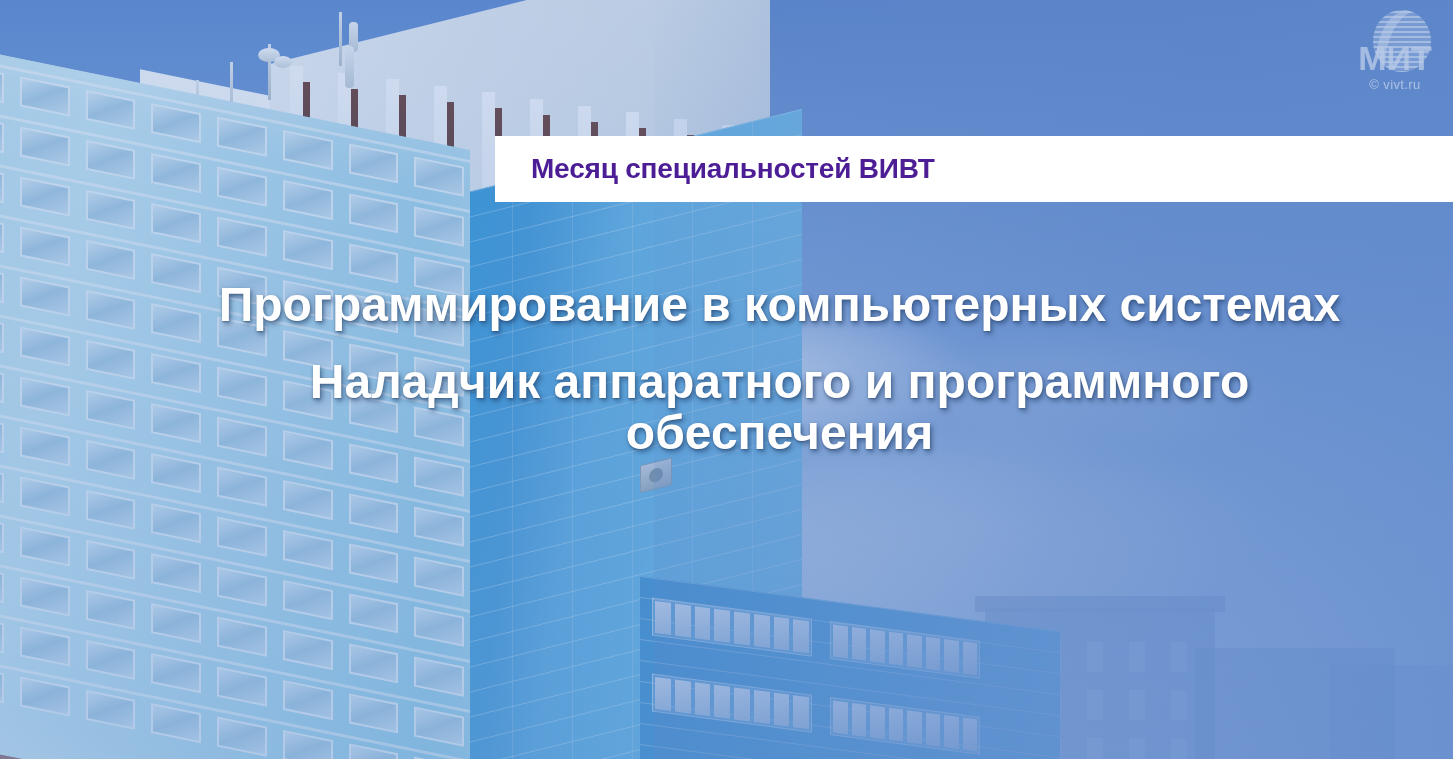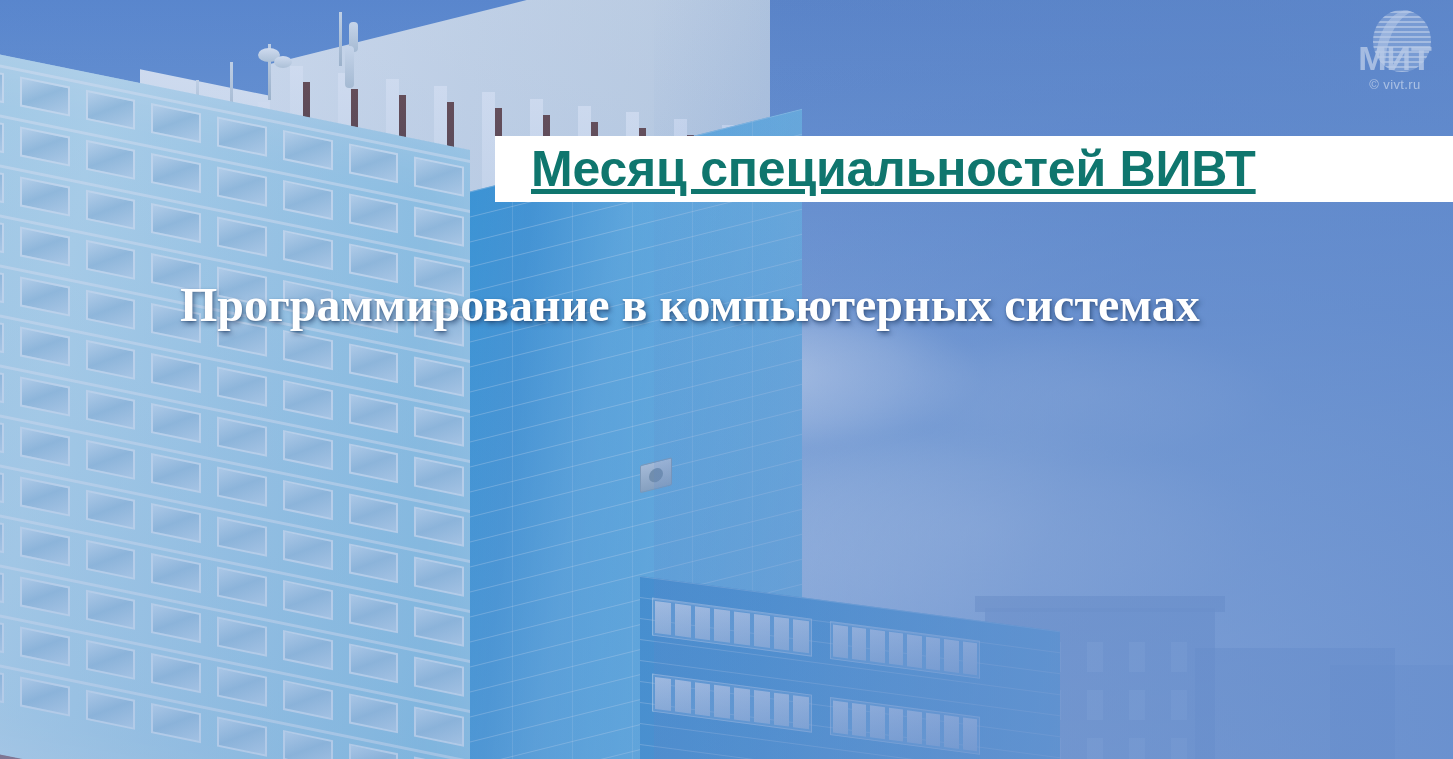--- a/index.html
+++ b/index.html
@@ -186,30 +186,29 @@
   
   .title-band{
     position:absolute;left:495px;top:136px;right:0;height:66px;
     background:#ffffff;
     display:flex;align-items:center;
     padding-left:36px;
     box-sizing:border-box;
     z-index:30;
   }
   .title-band .t{
-    font-size:50px;font-weight:bold;letter-spacing:-.2px;
-    color:#0f766e;white-space:nowrap;
+    font-size:28px;font-weight:bold;letter-spacing:-.2px;
+    color:#4c1d95;white-space:nowrap;
     line-height:1;
-    text-decoration:underline;
   }
 
   
   .lines{
     position:absolute;left:180px;right:74px;top:280px;
-    z-index:25;text-align:left;font-family:Liberation Serif, serif;
+    z-index:25;text-align:center;
   }
   .line{
     color:#ffffff;font-weight:bold;
     text-shadow:2px 3px 5px rgba(26,52,92,.55), 0 1px 2px rgba(26,52,92,.4);
     line-height:1.06;
     margin-bottom:26px;
   }
   .l1{font-size:48px;}
   .l2{font-size:48px;margin-top:18px;}
   .l3{font-size:44px;margin-top:22px;margin-bottom:0;}
@@ -555,20 +554,21 @@
 
   <div class="haze"></div>
   <div class="haze2"></div>
 
   <div class="title-band">
     <div class="t">Месяц специальностей ВИВТ</div>
   </div>
 
   <div class="lines">
     <div class="line l1">Программирование в компьютерных системах</div>
+    <div class="line l2">Наладчик аппаратного и программного обеспечения</div>
   </div>
 
   <div class="watermark">
     <svg viewBox="0 0 100 100" width="100" height="100">
       <defs>
         <clipPath id="ovalclip">
           <ellipse cx="57" cy="37" rx="29" ry="31"></ellipse>
         </clipPath>
       </defs>
       <g clip-path="url(#ovalclip)">

